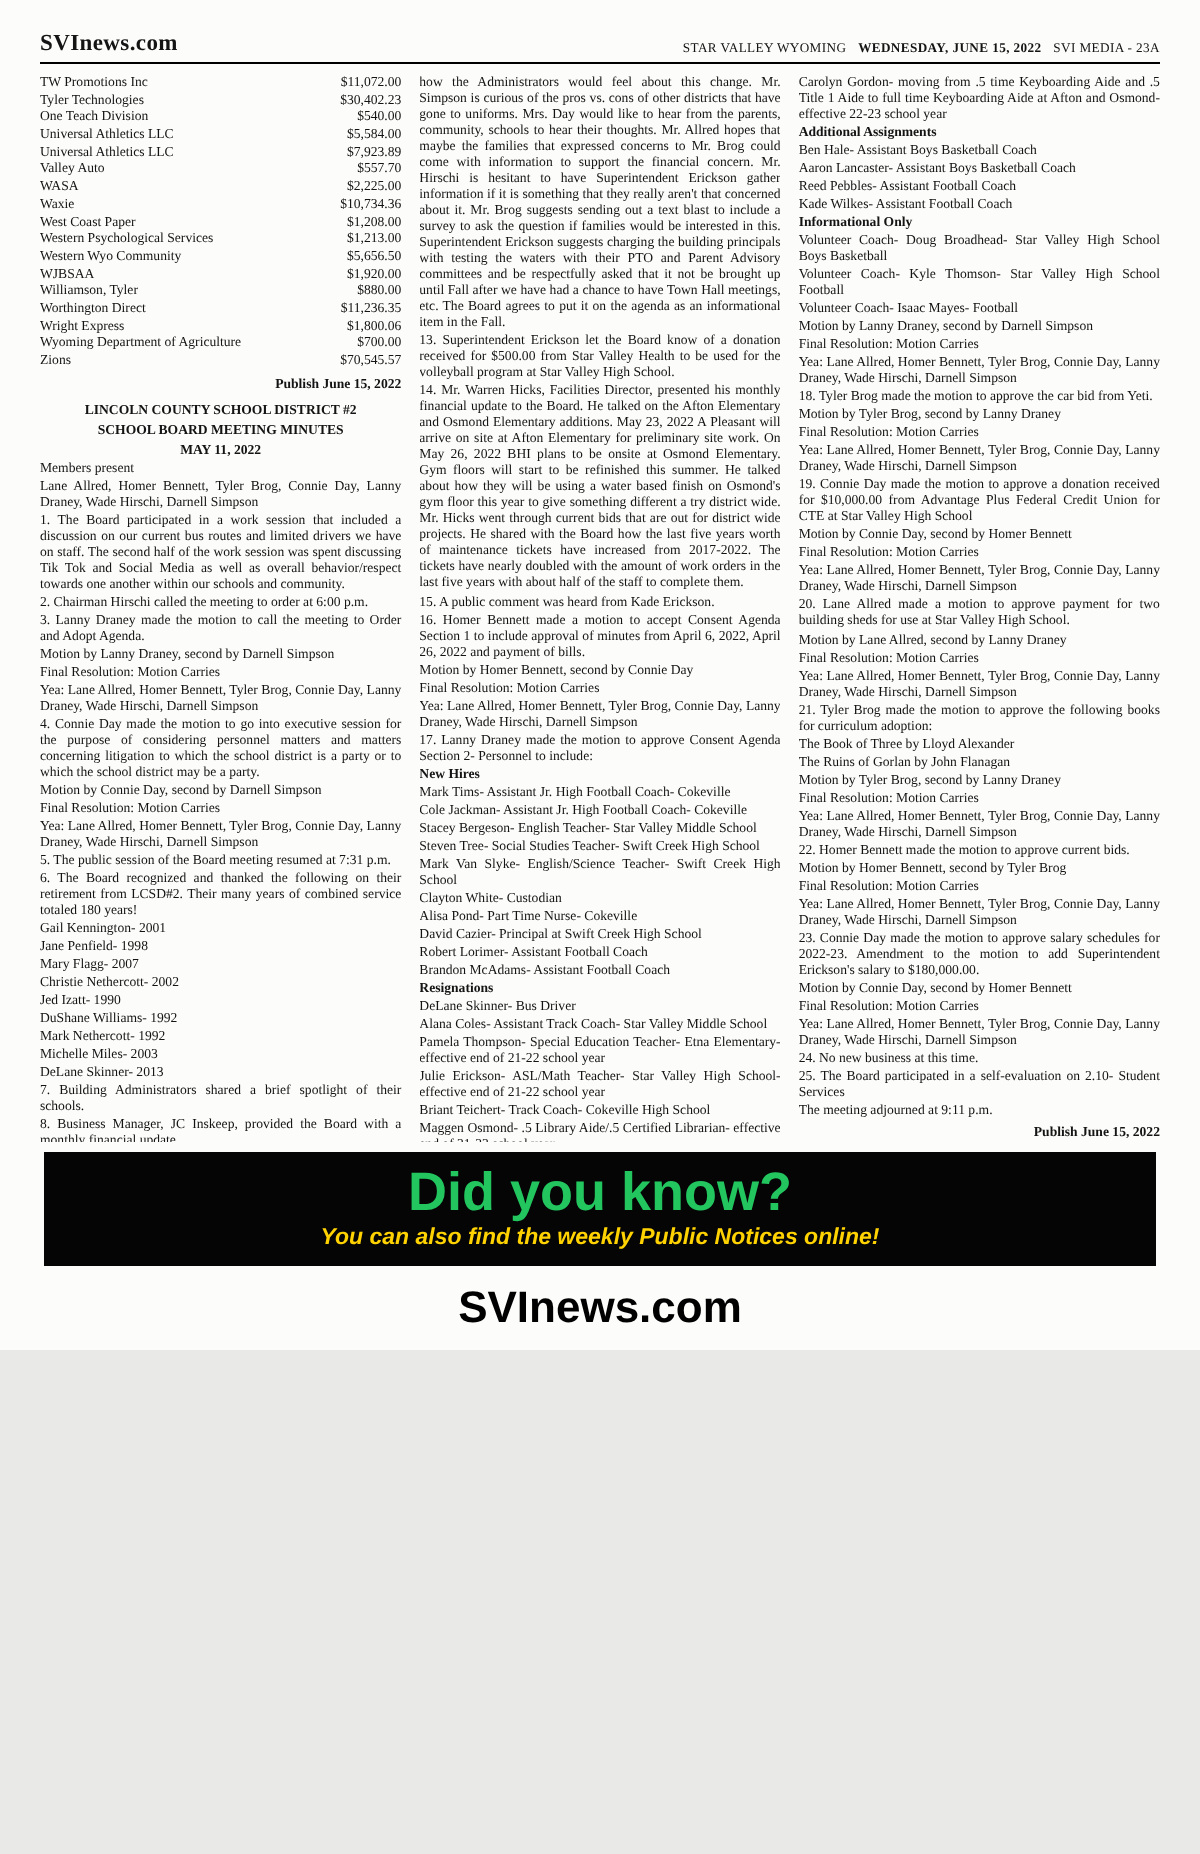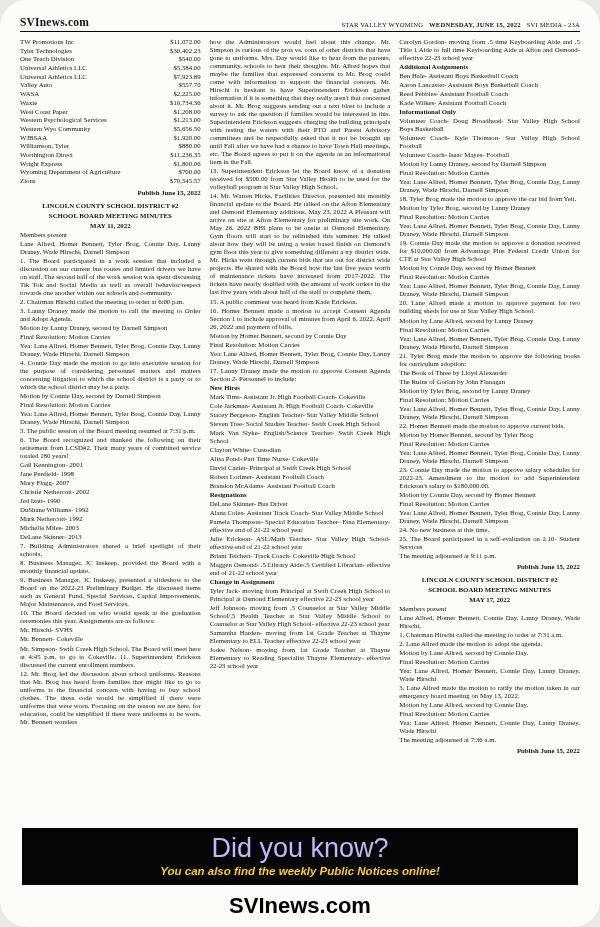--- a/index.html
+++ b/index.html
@@ -1,20 +1,20 @@
 <!DOCTYPE html>
 <html><head>
 <meta charset="utf-8">
 <style>
   * { margin:0; padding:0; box-sizing:border-box; }
   html,body { background:#e9e9e7; }
   body { font-family:"Liberation Serif", serif; color:#141414; }
   .page {
-    width:600px; height:927px; background:#fcfcfa; margin:0 auto;
-    padding:16px 20px 8px; display:flex; flex-direction:column; overflow:hidden;border-radius:27px;
+    width:600px; height:675px; background:#fcfcfa; margin:0 auto;
+    padding:16px 20px 8px; display:flex; flex-direction:column; overflow:hidden;
   }
   .masthead {
     display:flex; justify-content:space-between; align-items:flex-end;
     border-bottom:1.6px solid #000; padding-bottom:3px;
   }
   .mast-site { font-weight:bold; font-size:11.5px; letter-spacing:.2px; }
   .mast-right { font-size:6.6px; letter-spacing:.2px; white-space:nowrap; }
   .mast-right .mast-date { font-weight:bold; margin:0 4px; }
   .columns { display:flex; gap:9px; margin-top:6px; flex:1; overflow:hidden; }
   .col {
@@ -26,22 +26,22 @@
   .para.pub  { font-weight:bold; text-align:right; margin:3px 0 5px; }
   .para.sub  { font-weight:bold; text-align:left; margin-top:1px; }
   .pay-row { display:flex; justify-content:space-between; line-height:1.28; }
   .pay-name { text-align:left; }
   .pay-amt { text-align:right; }
   .footer { margin-top:5px; }
   .banner {
     background:#050505; text-align:center; padding:6px 4px 8px; margin:0 2px;
   }
   .banner-title {
-    font-family:"Liberation Sans", sans-serif; font-weight:normal;
-    font-size:27px; color:#c4b5fd; line-height:1.05;
+    font-family:"Liberation Sans", sans-serif; font-weight:bold;
+    font-size:27px; color:#22c55e; line-height:1.05;
   }
   .banner-subtitle {
     font-family:"Liberation Sans", sans-serif; font-weight:bold;
     font-size:11.5px; color:#ffd200; margin-top:3px;font-style:italic;
   }
   .banner-site {
     text-align:center; font-family:"Liberation Sans", sans-serif;
     font-weight:bold; font-size:22px; color:#000; margin-top:8px;
   }
 </style>

